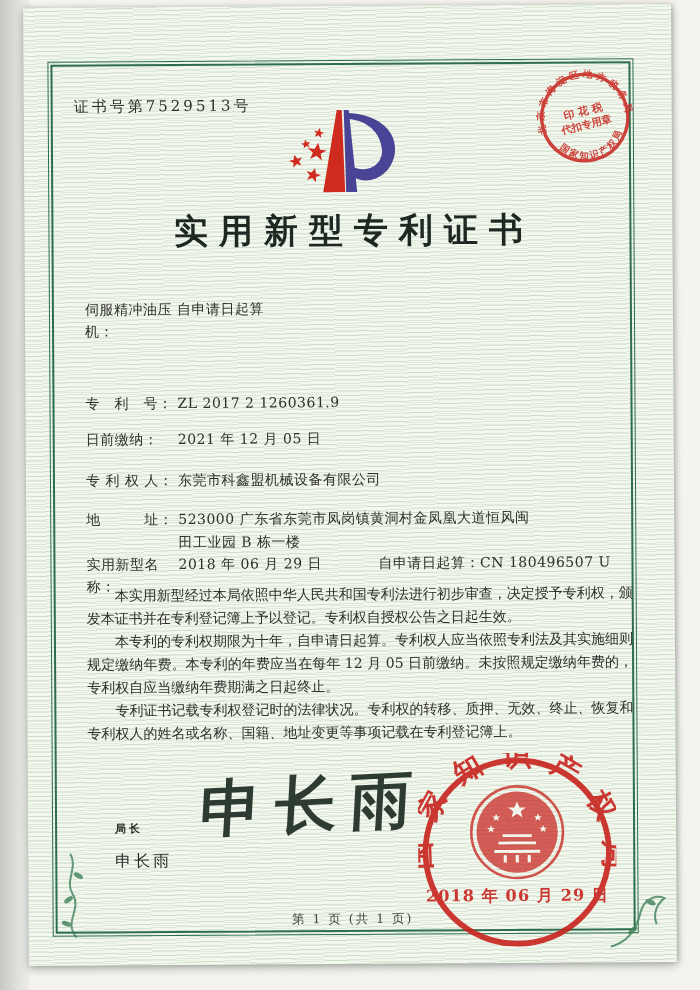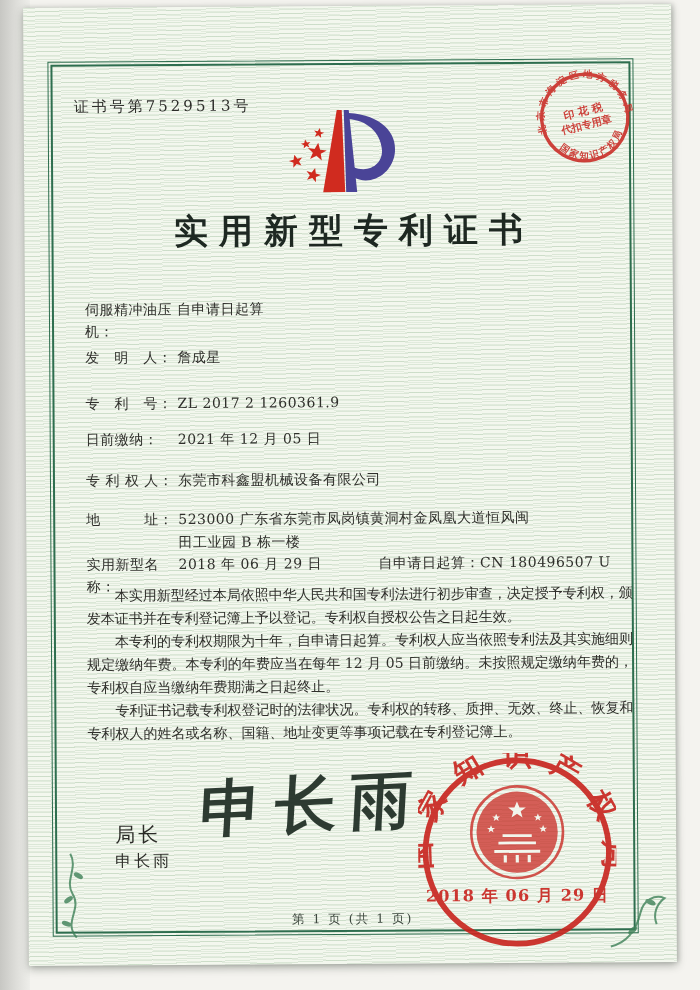--- a/index.html
+++ b/index.html
@@ -36,22 +36,22 @@
   .row{position:absolute;left:60px;font-size:14px;color:#2f2f2b;letter-spacing:.5px;line-height:22px;}
   .row .lab{display:inline-block;width:92px;vertical-align:top;}
   .row .val{display:inline-block;vertical-align:top;}
   .row .val.wrap{width:362px;line-height:23px;}
   .pair2{position:absolute;left:292px;top:0;white-space:nowrap;}
   .paras{
     position:absolute;left:60px;top:577px;width:546px;
     font-size:14px;line-height:23px;text-align:justify;color:#2f2f2b;
   }
   .paras p{margin:0;text-indent:2em;}
-  .sig-title{position:absolute;left:87px;top:814px;font-size:20px;letter-spacing:3px;color:#2b2b27;
-    font-family:"DejaVu Sans","Liberation Sans",sans-serif;}
+  .sig-title{position:absolute;left:87px;top:814px;font-size:11px;letter-spacing:3px;color:#2b2b27;
+    font-family:"DejaVu Sans","Liberation Sans",sans-serif;font-weight:bold;}
   .sig-name{position:absolute;left:87px;top:844px;font-size:16px;letter-spacing:3px;color:#2b2b27;
     font-family:"DejaVu Sans","Liberation Sans",sans-serif;}
   .autograph{
     position:absolute;left:172px;top:756px;width:240px;
     font-size:62px;font-weight:600;letter-spacing:13px;color:#1e2c23;
     transform:rotate(-2.5deg) skewX(-6deg);opacity:.92;
   }
   .footer{
     position:absolute;left:0;right:0;top:905px;text-align:center;
     font-size:12.5px;letter-spacing:2px;color:#3e483f;
@@ -86,23 +86,20 @@
       <polygon points="0,-10 2.9,-3.1 10,-3.1 4.2,1.2 6.2,8.1 0,3.9 -6.2,8.1 -4.2,1.2 -10,-3.1 -2.9,-3.1" transform="translate(38,48) scale(0.95) rotate(8)"></polygon>
       <polygon points="0,-10 2.9,-3.1 10,-3.1 4.2,1.2 6.2,8.1 0,3.9 -6.2,8.1 -4.2,1.2 -10,-3.1 -2.9,-3.1" transform="translate(17,57) scale(0.68) rotate(-14)"></polygon>
       <polygon points="0,-10 2.9,-3.1 10,-3.1 4.2,1.2 6.2,8.1 0,3.9 -6.2,8.1 -4.2,1.2 -10,-3.1 -2.9,-3.1" transform="translate(34,71) scale(0.75) rotate(16)"></polygon>
     </g>
   </svg>
 
   <div class="title">实用新型专利证书</div>
 
   <div class="row" style="top:291px">
     <span class="lab">伺服精冲油压机：</span><span class="val">自申请日起算</span>
-  </div>
-  <div class="row" style="top:339px">
-    <span class="lab">发　明　人：</span><span class="val">詹成星</span>
   </div>
   <div class="row" style="top:385px">
     <span class="lab">专　利　号：</span><span class="val">ZL 2017 2 1260361.9</span>
   </div>
   <div class="row" style="top:421px">
     <span class="lab">日前缴纳：</span><span class="val">2021 年 12 月 05 日</span>
   </div>
   <div class="row" style="top:462px">
     <span class="lab">专 利 权 人：</span><span class="val">东莞市科鑫盟机械设备有限公司</span>
   </div>

